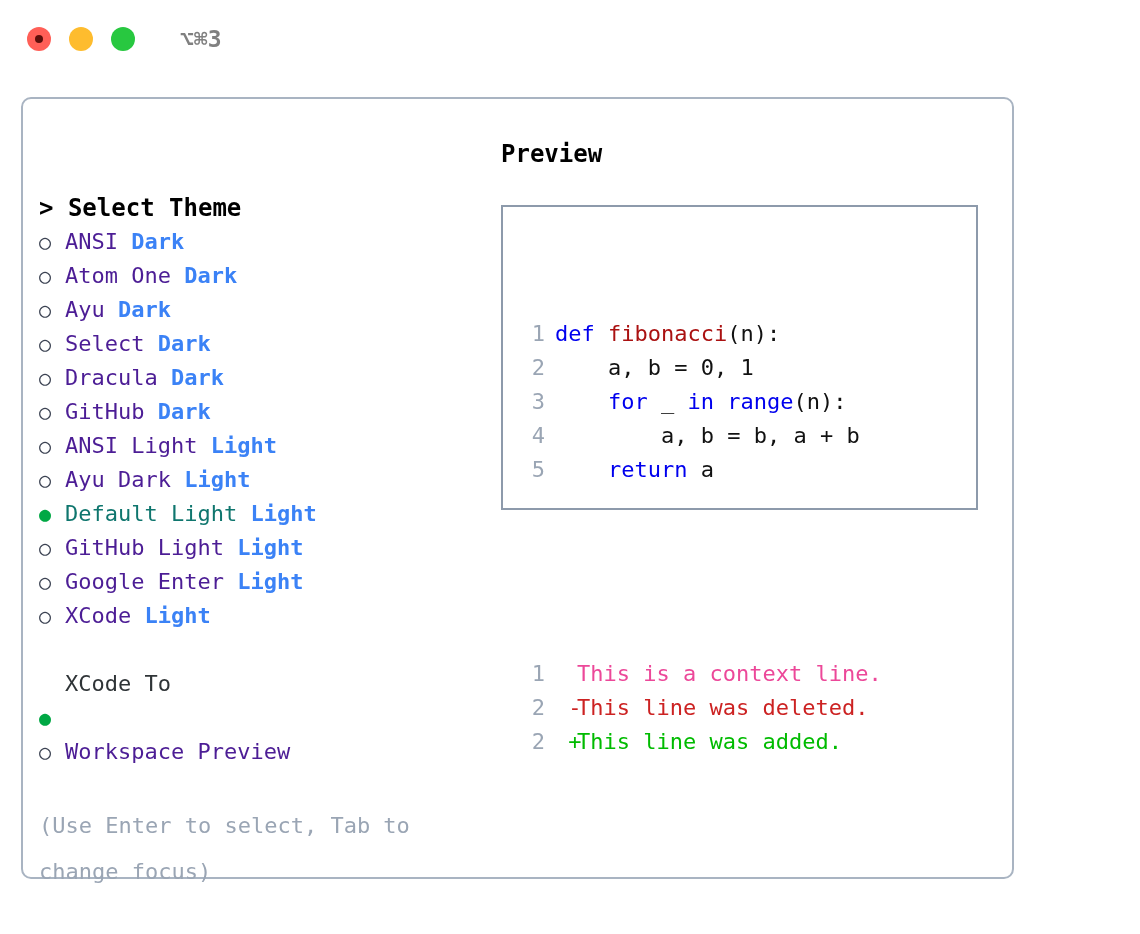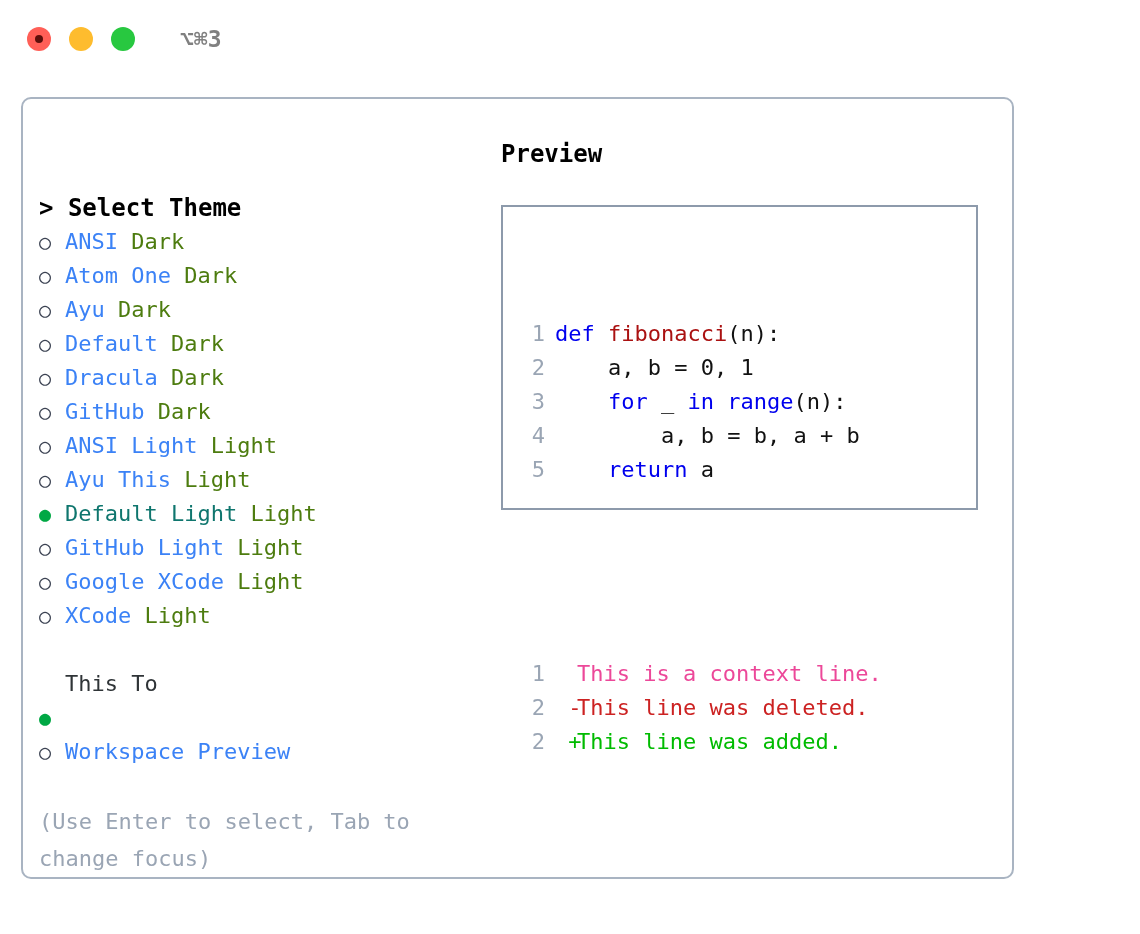--- a/index.html
+++ b/index.html
@@ -101,37 +101,37 @@
     white-space: pre;
   }
   .marker {
     width: 26px;
     flex: 0 0 26px;
     font-size: 20px;
     color: #3b4252;
     line-height: 34px;
   }
   .marker.sel { color: #00a844; }
-  .opt-name { color: #3b82f6; }
+  .opt-name { color: #4c1d95; }
   .opt-row.selected .opt-name { color: #0f766e; }
-  .opt-variant { color: #4d7c0f; }
+  .opt-variant { color: #3b82f6; font-weight: bold; }
 
   .apply-header {
     font-size: 22px;
     color: #2f3437;
     line-height: 34px;
     padding-left: 26px;
     white-space: pre;
   }
   .spacer-row { height: 34px; }
 
   .hint {
     font-size: 22px;
     color: #9aa5b4;
-    line-height: 37px;
+    line-height: 46px;
     white-space: pre-wrap;
     width: 400px;
   }
 
   
   .preview-box {
     position: absolute;
     left: 478px;
     top: 106px;
     width: 477px;
@@ -183,34 +183,34 @@
 </div>
 
 <div class="window">
 
   <div class="left-col">
     <div class="section-header">&gt; Select Theme</div>
     <div id="theme-list">
         <div class="opt-row"><span class="marker">○</span><span class="opt-name">ANSI</span><span class="opt-variant"> Dark</span></div>
         <div class="opt-row"><span class="marker">○</span><span class="opt-name">Atom One</span><span class="opt-variant"> Dark</span></div>
         <div class="opt-row"><span class="marker">○</span><span class="opt-name">Ayu</span><span class="opt-variant"> Dark</span></div>
-        <div class="opt-row"><span class="marker">○</span><span class="opt-name">Default</span><span class="opt-variant"> Dark</span></div>
+        <div class="opt-row"><span class="marker">○</span><span class="opt-name">Select</span><span class="opt-variant"> Dark</span></div>
         <div class="opt-row"><span class="marker">○</span><span class="opt-name">Dracula</span><span class="opt-variant"> Dark</span></div>
         <div class="opt-row"><span class="marker">○</span><span class="opt-name">GitHub</span><span class="opt-variant"> Dark</span></div>
         <div class="opt-row"><span class="marker">○</span><span class="opt-name">ANSI Light</span><span class="opt-variant"> Light</span></div>
-        <div class="opt-row"><span class="marker">○</span><span class="opt-name">Ayu This</span><span class="opt-variant"> Light</span></div>
+        <div class="opt-row"><span class="marker">○</span><span class="opt-name">Ayu Dark</span><span class="opt-variant"> Light</span></div>
         <div class="opt-row selected"><span class="marker sel">●</span><span class="opt-name">Default Light</span><span class="opt-variant"> Light</span></div>
         <div class="opt-row"><span class="marker">○</span><span class="opt-name">GitHub Light</span><span class="opt-variant"> Light</span></div>
-        <div class="opt-row"><span class="marker">○</span><span class="opt-name">Google XCode</span><span class="opt-variant"> Light</span></div>
+        <div class="opt-row"><span class="marker">○</span><span class="opt-name">Google Enter</span><span class="opt-variant"> Light</span></div>
         <div class="opt-row"><span class="marker">○</span><span class="opt-name">XCode</span><span class="opt-variant"> Light</span></div>
       </div>
 
     <div class="spacer-row"></div>
 
-    <div class="apply-header">This To</div>
+    <div class="apply-header">XCode To</div>
     <div id="apply-list">
         <div class="opt-row selected"><span class="marker sel">●</span></div>
         <div class="opt-row"><span class="marker">○</span><span class="opt-name">Workspace Preview</span></div>
       </div>
 
     <div class="spacer-row"></div>
 
     <div class="hint">(Use Enter to select, Tab to change focus)</div>
   </div>
 

